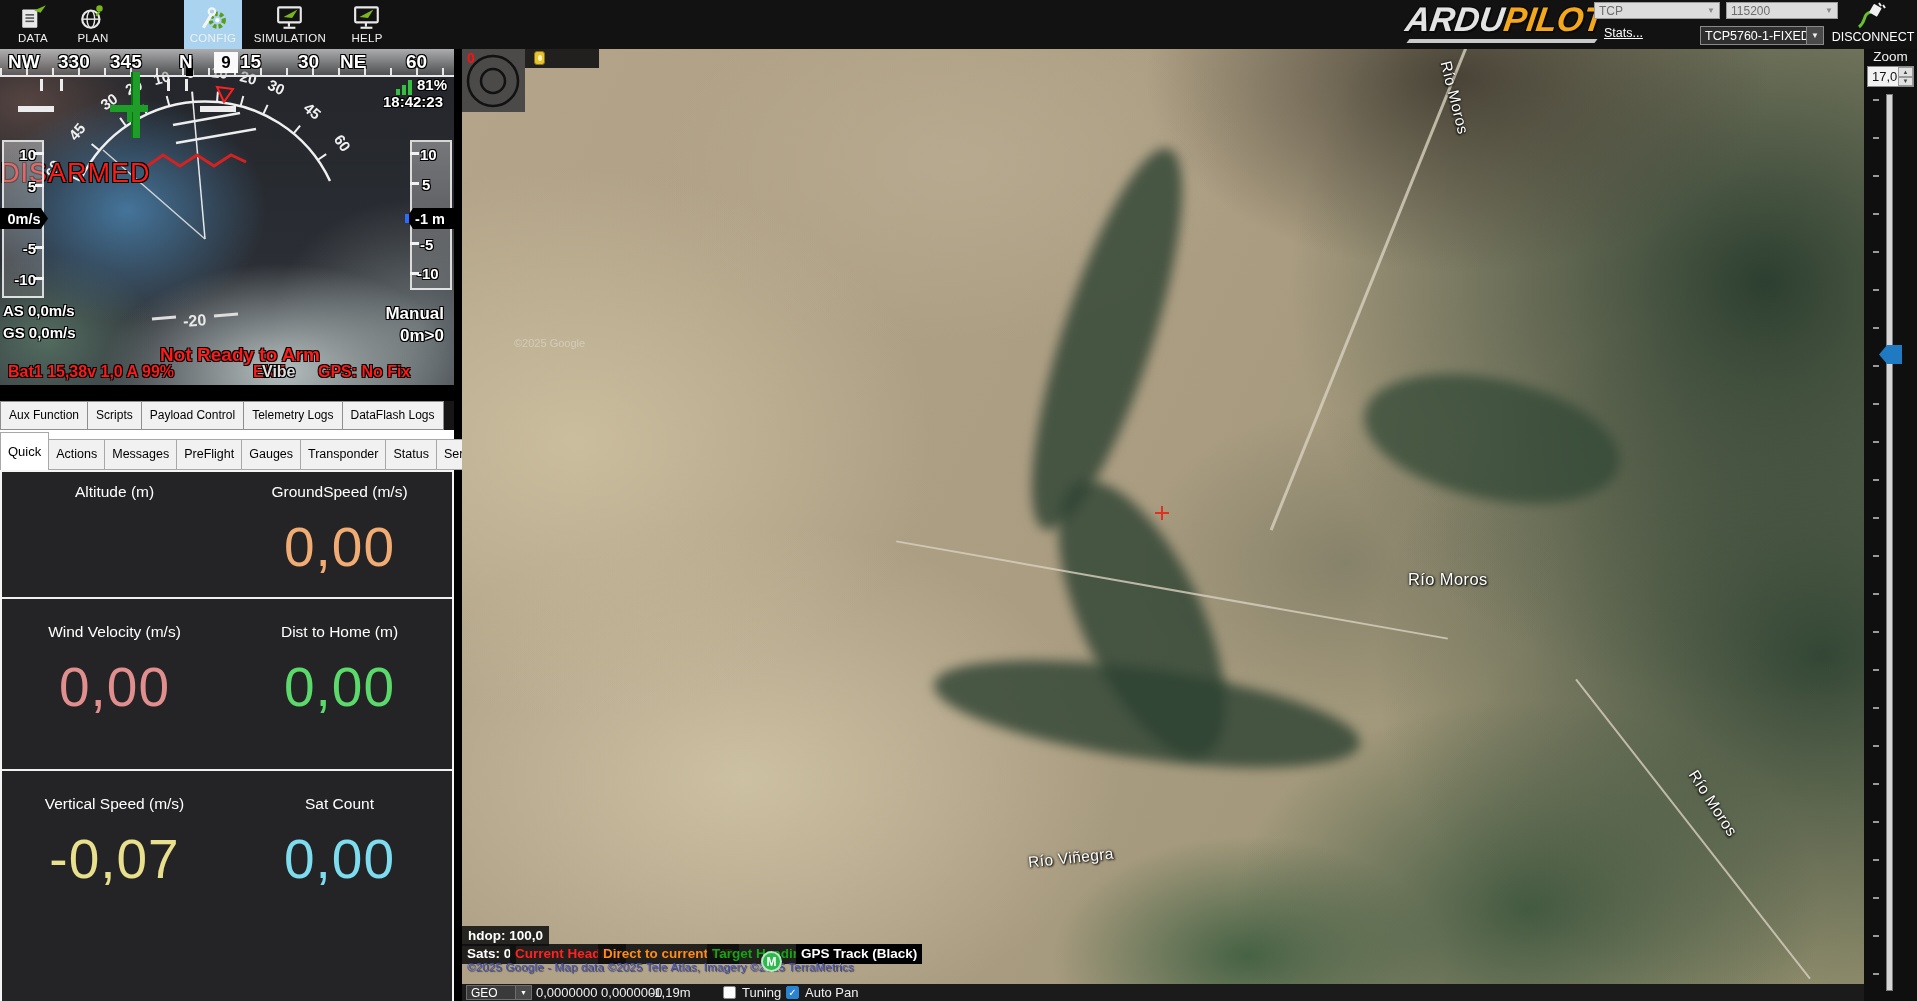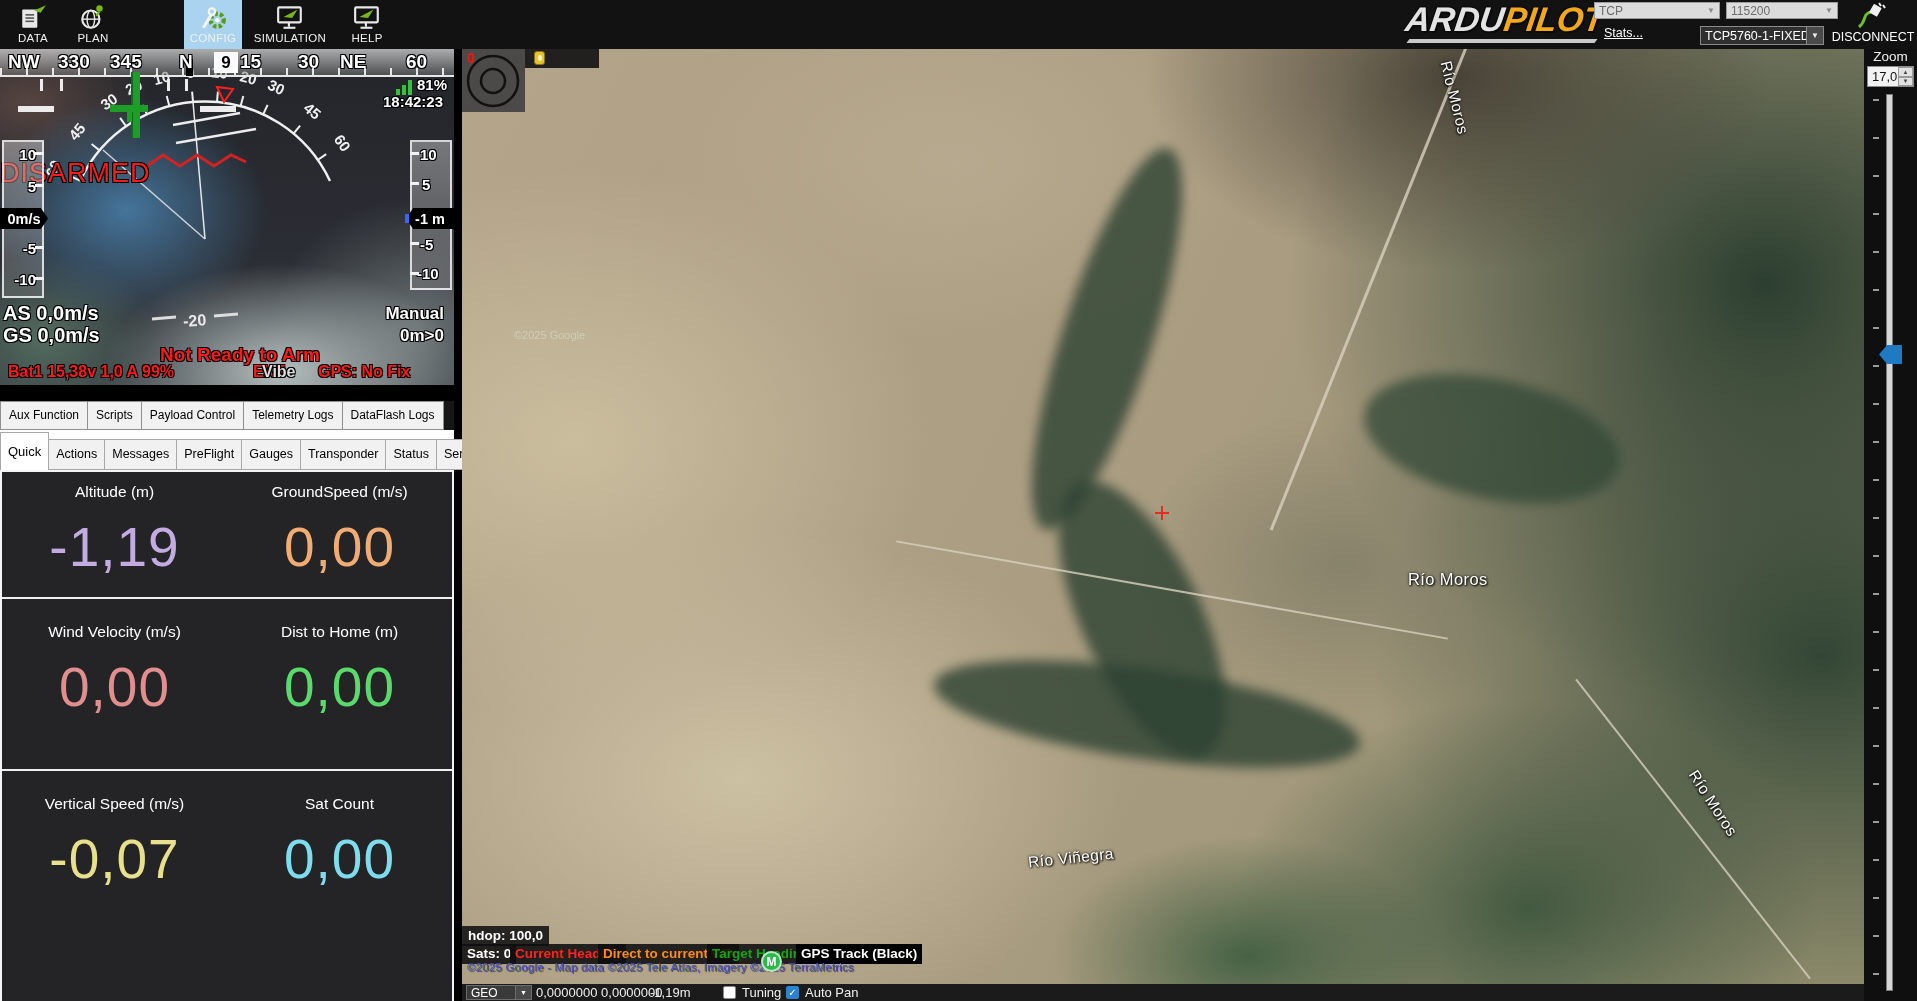--- a/index.html
+++ b/index.html
@@ -47,21 +47,21 @@
   .sigbars i { position:absolute; bottom:0; width:4px; background:#35c13f; }
   .pct { position:absolute; left:417px; top:27px; font-size:15px; color:#fff; font-weight:bold; }
   .hudtime { position:absolute; left:383px; top:44px; font-size:15px; color:#fff; font-weight:bold; }
   .gbar { position:absolute; left:131px; top:23px; width:9px; height:66px; background:#1e9e28; border-left:2px solid #0c6e14; }
   .wtick { position:absolute; top:30px; width:3px; height:12px; background:#ececec; }
   .wdash { position:absolute; top:57px; height:6px; background:#ececec; }
   .gT { position:absolute; left:110px; top:56px; width:38px; height:7px; background:#1e9e28; }
   .gTs { position:absolute; left:127px; top:63px; width:5px; height:10px; background:#1e9e28; }
   .disarmed { position:absolute; left:0; top:109px; width:454px; text-align:left; font-size:27px; font-weight:normal; color:#ff1a1a; letter-spacing:1px; }
   .prearm { position:absolute; left:0; top:220px; width:454px; text-align:center; font-size:21px; font-weight:bold; color:#ff1a1a; }
-  .asgs { position:absolute; left:3px; font-size:20px; color:#fff; font-weight:bold; }
+  .asgs { position:absolute; left:3px; font-size:15px; color:#fff; font-weight:bold; }
   .mode { position:absolute; right:10px; font-size:17px; color:#fff; font-weight:bold; text-align:right; }
   .notready { position:absolute; left:0; top:295px; width:480px; text-align:center; font-size:19px; font-weight:bold; color:#ff1a1a; }
   .hudbot { position:absolute; top:314px; font-size:16px; font-weight:bold; }
   .tape { position:absolute; width:42px; border:2px solid rgba(240,240,240,.85); background:linear-gradient(180deg, rgba(215,215,215,.45), rgba(140,140,140,.3)); }
   .tape .tk { position:absolute; height:3px; width:9px; background:#f2f2f2; }
   .tape .tl { position:absolute; font-size:15px; font-weight:bold; color:#fff; }
   .vbox { position:absolute; height:21px; background:#000; color:#fff; font-size:14.5px; font-weight:bold; display:flex; align-items:center; justify-content:center; }
   .bluetick { position:absolute; left:405px; top:165px; width:4px; height:9px; background:#2b6cff; }
 
   
@@ -96,21 +96,21 @@
   .road { position:absolute; background:#d8d1bf; opacity:.8; }
   .riverlab { position:absolute; color:#fff; font-size:15.5px; text-shadow:0 0 3px #000,1px 1px 2px #000; letter-spacing:.4px; }
   .instr { position:absolute; left:0; top:0; width:63px; height:63px; background:rgba(66,66,66,.92); }
   .redzero { position:absolute; left:5px; top:1px; color:#ff1010; font-size:14px; font-weight:bold; }
   .topstrip { position:absolute; left:63px; top:0; width:74px; height:19px; background:rgba(22,22,22,.93); }
   .yicon { position:absolute; left:9px; top:2px; width:11px; height:14px; background:#e6c42e; border-radius:3px; border:1px solid #8a7310; }
   .yicon:after { content:""; position:absolute; left:3px; top:3px; width:4px; height:6px; border-radius:50%; background:#fdf3c0; }
   .xhair { position:absolute; left:693px; top:457px; width:14px; height:14px; }
   .xhair .h { position:absolute; left:0; top:6px; width:14px; height:2px; background:#e03020; }
   .xhair .v { position:absolute; left:6px; top:0; width:2px; height:14px; background:#e03020; }
-  .watermark { position:absolute; left:52px; top:280px; color:rgba(240,240,240,.4); font-size:11px; }
+  .watermark { position:absolute; left:52px; top:288px; color:rgba(240,240,240,.4); font-size:11px; }
   .hdopbox { position:absolute; left:0; top:877px; background:rgba(18,18,18,.88); color:#fff; font-size:13.5px; font-weight:bold; padding:2px 6px 3px; }
   .leg { position:absolute; top:895px; background:rgba(14,14,14,.88); font-size:13.5px; font-weight:bold; padding:2px 5px 3px; white-space:nowrap; }
   .attrib { position:absolute; left:5px; top:912px; font-size:11.5px; color:#3f51c9; text-shadow:1px 1px 1px rgba(0,0,0,.65); letter-spacing:.2px; }
   .mmark { position:absolute; left:299px; top:902px; width:21px; height:21px; border-radius:50%; background:#2db84b; border:2px solid #b9e6c4; color:#fff; font-size:12px; font-weight:bold; display:flex; align-items:center; justify-content:center; }
 
   
   #bbar { position:absolute; left:462px; top:984px; width:1402px; height:17px; background:#1b1b1b; color:#efefef; font-size:13px; }
   .geosel { position:absolute; left:4px; top:1px; width:66px; height:15px; background:#3a3a3a; border:1px solid #6d6d6d; display:flex; align-items:center; cursor:pointer; }
   .geosel .txt { flex:1; padding-left:4px; font-size:12px; color:#fff; }
   .geosel .btn { width:16px; height:100%; background:#4a4a4a; border-left:1px solid #6d6d6d; font-size:7px; display:flex; align-items:center; justify-content:center; color:#fff; }
@@ -334,21 +334,20 @@
     <span class="tab1">Aux Function</span><span class="tab1">Scripts</span><span class="tab1">Payload Control</span><span class="tab1">Telemetry Logs</span><span class="tab1">DataFlash Logs</span>
   </div>
   <div id="tabs2">
     <span class="tab2 sel">Quick</span><span class="tab2">Actions</span><span class="tab2">Messages</span><span class="tab2">PreFlight</span><span class="tab2">Gauges</span><span class="tab2">Transponder</span><span class="tab2">Status</span><span class="tab2">Servo/Relay</span>
   </div>
 
   <div id="quick">
     <div class="qrow b" style="height:127px;">
       <div class="qcell">
         <div class="qlabel">Altitude (m)</div>
-        <div class="qvalue" style="color: rgb(195, 171, 226);">-1,19</div>
       </div>
       <div class="qcell">
         <div class="qlabel">GroundSpeed (m/s)</div>
         <div class="qvalue" style="color: rgb(240, 172, 114);">0,00</div>
       </div>
     </div>
     <div class="qrow b" style="height:172px;">
       <div class="qcell">
         <div class="qlabel" style="margin-top:24px;">Wind Velocity (m/s)</div>
         <div class="qvalue" style="color: rgb(225, 142, 142);">0,00</div>

